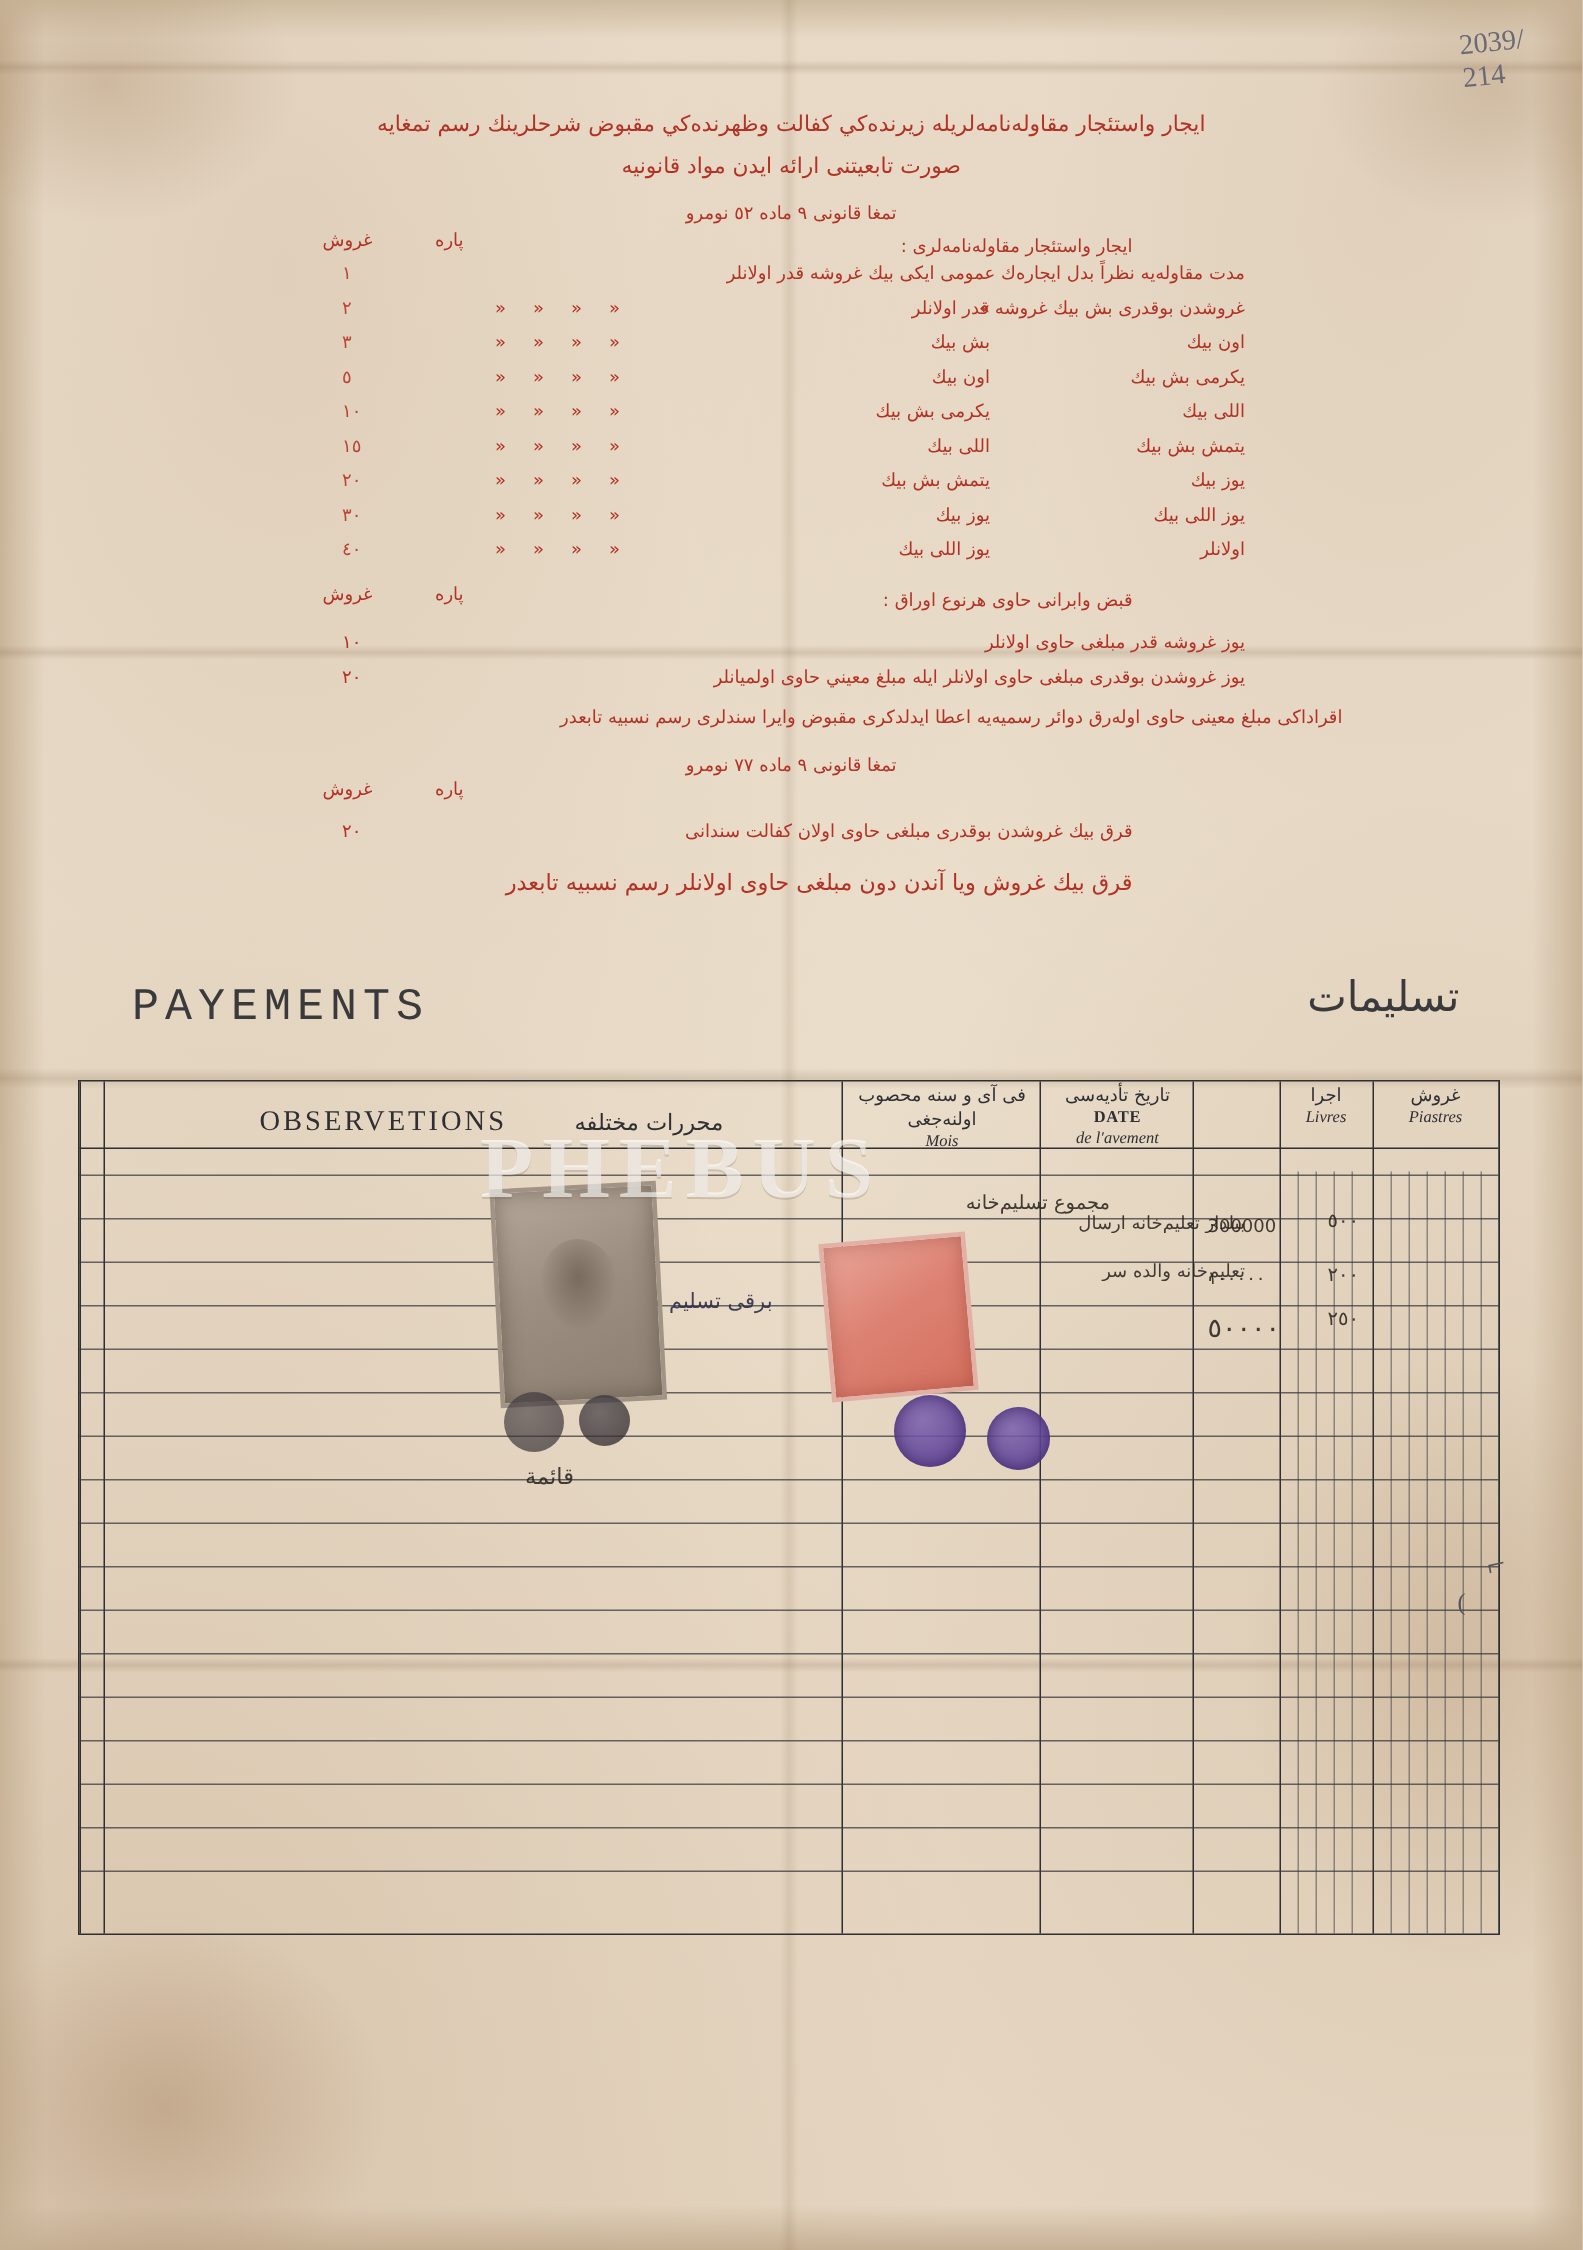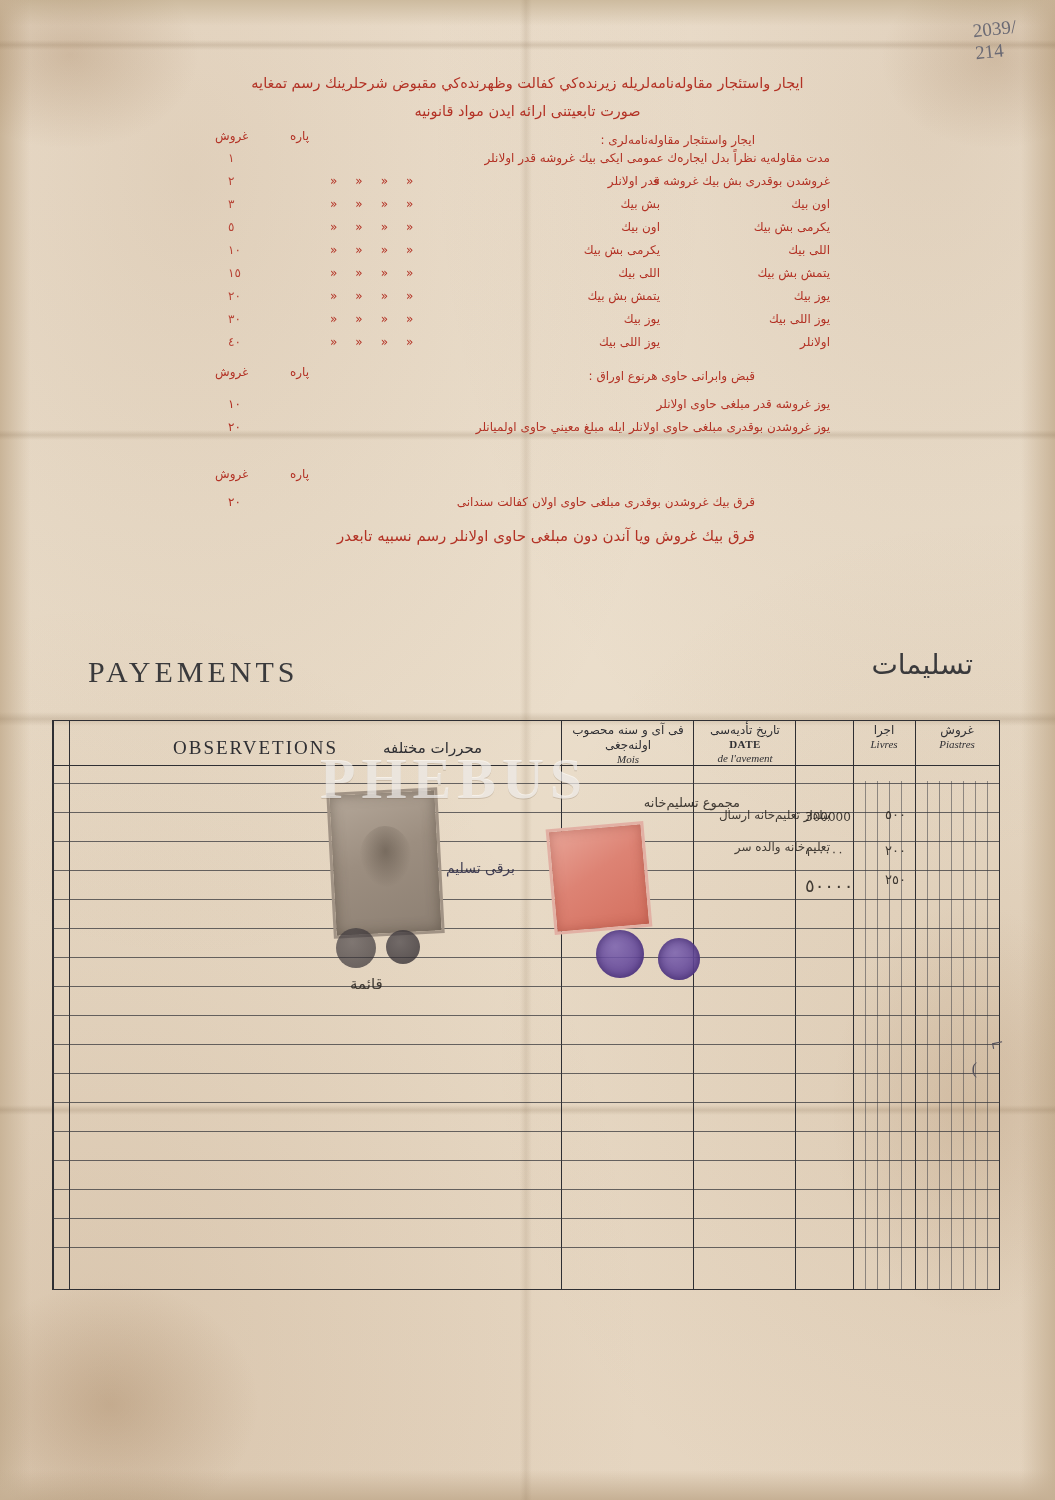--- a/index.html
+++ b/index.html
@@ -49,21 +49,21 @@
   }
   .red-title{
     text-align:center;color:#b33225;font-size:14.5px;line-height:1.9;
     letter-spacing:0.2px;
   }
   .red-sub{ text-align:center;color:#b33225;font-size:12px;margin-top:10px;}
 
   
   #payements{
     position:absolute;left:88px;top:655px;
-    font-family:Liberation Serif, serif;
+    font-family:Liberation Mono, monospace;
     font-size:30px;letter-spacing:4px;color:#3a3a3c;
   }
   #teslimat{
     position:absolute;right:82px;top:648px;
     font-family:"DejaVu Sans", sans-serif;
     font-size:28px;color:#3a3a3c;direction:rtl;
   }
 
   
   #ledger{
@@ -176,20 +176,21 @@
   <div class="stain" style="left:830px;top:900px;width:280px;height:420px;background:radial-gradient(ellipse,rgba(150,110,70,.18),rgba(150,110,70,0) 70%);"></div>
 
   <div id="archive-no" style="white-space:pre">2039/
 214</div>
 
   <div id="red-block">
 
     <div class="red-title rtl">ايجار واستئجار مقاوله‌نامه‌لريله زيرنده‌كي كفالت وظهرنده‌كي مقبوض شرحلرينك رسم تمغايه</div>
     <div class="red-title rtl">صورت تابعيتنى ارائه ايدن مواد قانونيه</div>
 
+    <div class="red-sub rtl">تمغا قانونى ٩ ماده ٥٢ نومرو</div>
 
     <div style="position:relative;height:230px;margin-top:8px;">
       <div style="position:absolute;right:300px;top:0;font-size:12px;color:#b33225;direction:rtl;font-family:'DejaVu Sans',sans-serif;">ايجار واستئجار مقاوله‌نامه‌لرى :</div>
 
       <div style="position:absolute;left:215px;top:-4px;font-size:12px;color:#b33225;direction:rtl;font-family:'DejaVu Sans',sans-serif;">غروش</div>
       <div style="position:absolute;left:290px;top:-4px;font-size:12px;color:#b33225;direction:rtl;font-family:'DejaVu Sans',sans-serif;">پاره</div>
 
       <div id="sec1rows" style="position:absolute;left:0;top:18px;width:1055px;">
           <div class="ink" style="position: absolute; left: 228px; top: 0px; color: rgb(179, 50, 37); font-size: 12px; font-family: &quot;DejaVu Sans&quot;, sans-serif;">١</div>
           <div style="position: absolute; left: 330px; top: 0px; color: rgb(179, 50, 37); font-size: 12px; letter-spacing: 18px; font-family: &quot;DejaVu Sans&quot;, sans-serif;"></div>
@@ -234,22 +235,24 @@
     <div style="position:relative;height:96px;margin-top:6px;">
       <div style="position:absolute;right:300px;top:0;font-size:12px;color:#b33225;direction:rtl;font-family:'DejaVu Sans',sans-serif;">قبض وابرانى حاوى هرنوع اوراق :</div>
       <div style="position:absolute;left:215px;top:-4px;font-size:12px;color:#b33225;direction:rtl;font-family:'DejaVu Sans',sans-serif;">غروش</div>
       <div style="position:absolute;left:290px;top:-4px;font-size:12px;color:#b33225;direction:rtl;font-family:'DejaVu Sans',sans-serif;">پاره</div>
       <div id="sec2rows" style="position:absolute;left:0;top:28px;width:1055px;">
           <div style="position: absolute; left: 228px; top: 0px; color: rgb(179, 50, 37); font-size: 12px; font-family: &quot;DejaVu Sans&quot;, sans-serif;">١٠</div>
           <div style="position: absolute; right: 225px; top: 0px; direction: rtl; color: rgb(179, 50, 37); font-size: 12px; font-family: &quot;DejaVu Sans&quot;, sans-serif; white-space: nowrap;">يوز غروشه قدر مبلغى حاوى اولانلر</div>
           <div style="position: absolute; left: 228px; top: 23px; color: rgb(179, 50, 37); font-size: 12px; font-family: &quot;DejaVu Sans&quot;, sans-serif;">٢٠</div>
           <div style="position: absolute; right: 225px; top: 23px; direction: rtl; color: rgb(179, 50, 37); font-size: 12px; font-family: &quot;DejaVu Sans&quot;, sans-serif; white-space: nowrap;">يوز غروشدن بوقدرى مبلغى حاوى اولانلر ايله مبلغ معيني حاوى اولميانلر</div>
         </div>
-    </div>
-
+      <div style="position:absolute;right:160px;top:78px;font-size:12px;color:#b33225;direction:rtl;font-family:'DejaVu Sans',sans-serif;">اقراداكى مبلغ معينى حاوى اولەرق دوائر رسميه‌يه اعطا ايدلدكرى مقبوض وايرا سندلرى رسم نسبيه تابعدر</div>
+    </div>
+
+    <div class="red-sub rtl" style="margin-top:14px">تمغا قانونى ٩ ماده ٧٧ نومرو</div>
 
     <div style="position:relative;height:110px;margin-top:6px;">
       <div style="position:absolute;left:215px;top:-4px;font-size:12px;color:#b33225;direction:rtl;font-family:'DejaVu Sans',sans-serif;">غروش</div>
       <div style="position:absolute;left:290px;top:-4px;font-size:12px;color:#b33225;direction:rtl;font-family:'DejaVu Sans',sans-serif;">پاره</div>
       <div style="position:absolute;right:300px;top:24px;font-size:12px;color:#b33225;direction:rtl;font-family:'DejaVu Sans',sans-serif;">قرق بيك غروشدن بوقدرى مبلغى حاوى اولان كفالت سندانى</div>
       <div style="position:absolute;left:228px;top:24px;font-size:12px;color:#b33225;direction:rtl;font-family:'DejaVu Sans',sans-serif;">٢٠</div>
       <div style="position:absolute;right:300px;top:56px;font-size:15px;color:#b33225;direction:rtl;font-family:'DejaVu Sans',sans-serif;">قرق بيك غروش ويا آندن دون مبلغى حاوى اولانلر رسم نسبيه تابعدر</div>
     </div>
   </div>
 

